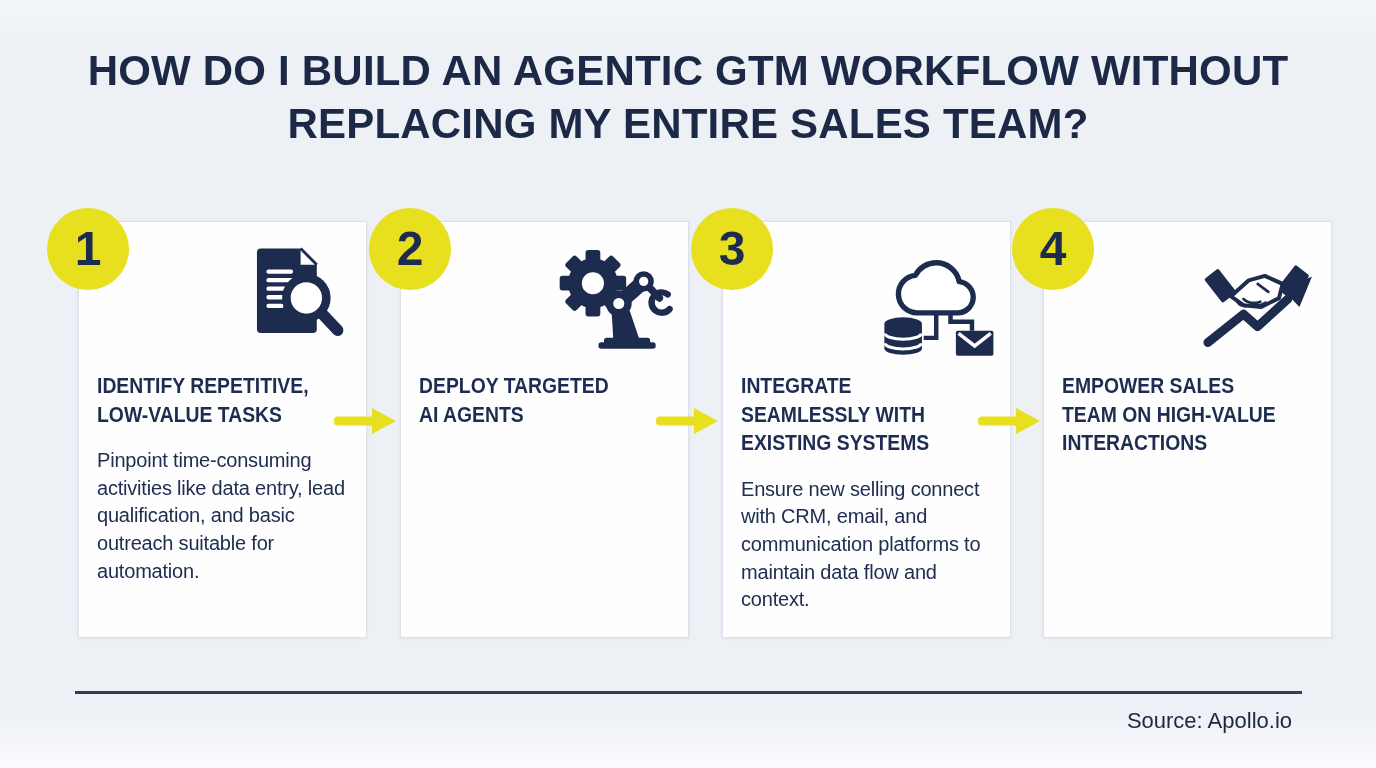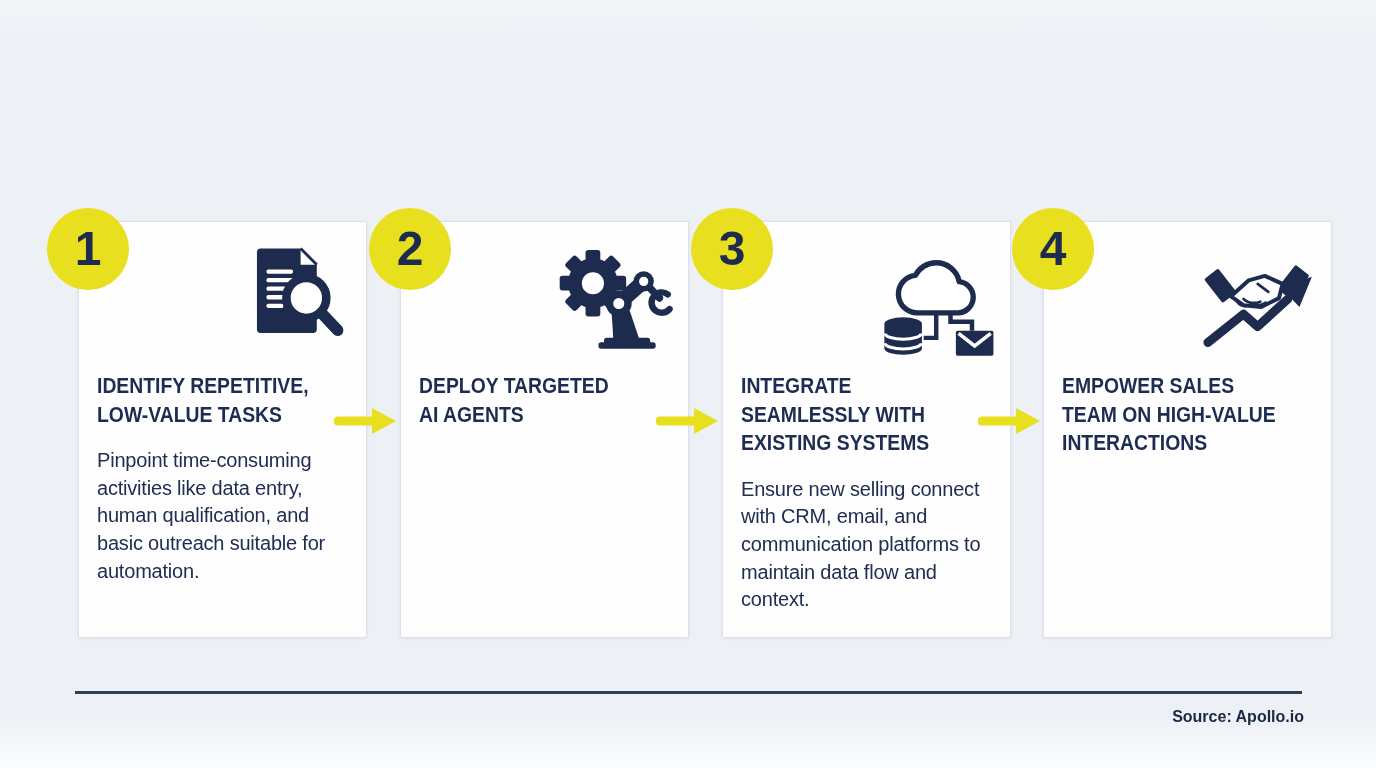--- a/index.html
+++ b/index.html
@@ -93,32 +93,33 @@
     position: absolute;
     left: 75px;
     top: 691px;
     width: 1227px;
     height: 3px;
     background: #303e57;
   }
   .source-line {
     position: absolute;
     top: 708px;
-    right: 72px;
-    font-size: 16px;
+    right: 84px;
+    font-size: 22px;
     color: #1c2740;
-    font-weight: bold;
   }
   svg { display: block; }
 </style>
 </head>
 <body>
 
 <div class="stage">
 
+  <h1 class="main-title">HOW DO I BUILD AN AGENTIC GTM WORKFLOW WITHOUT
+REPLACING MY ENTIRE SALES TEAM?</h1>
 
   <div class="card" style="left:78px">
     <div class="badge">
       <span>1</span>
     </div>
     <div class="icon-wrap">
       <svg width="114" height="110" viewBox="0 0 120 110">
         <path d="M25,4 h42 l17,17 v68 a4,4 0 0 1 -4,4 h-55 a4,4 0 0 1 -4,-4 v-81 a4,4 0 0 1 4,-4 z" fill="#1d2b4f"></path>
         <path d="M67,4 L84,21 L67,21 Z" fill="#ffffff"></path>
         <path d="M67,4 L84,21" stroke="#1d2b4f" stroke-width="3"></path>
@@ -128,21 +129,21 @@
           <rect x="31" y="44" width="26" height="4.5" rx="2"></rect>
           <rect x="31" y="53" width="22" height="4.5" rx="2"></rect>
           <rect x="31" y="62" width="18" height="4.5" rx="2"></rect>
         </g>
         <circle cx="73" cy="56" r="21" fill="#ffffff" stroke="#1d2b4f" stroke-width="9"></circle>
         <line x1="89" y1="72" x2="106" y2="90" stroke="#1d2b4f" stroke-width="12" stroke-linecap="round"></line>
       </svg>
     </div>
     <h2 class="card-title">IDENTIFY REPETITIVE,
 LOW-VALUE TASKS</h2>
-    <p class="card-desc">Pinpoint time-consuming activities like data entry, human qualification, and basic outreach suitable for automation.</p>
+    <p class="card-desc">Pinpoint time-consuming activities like data entry, lead qualification, and basic outreach suitable for automation.</p>
   </div>
 
   <div class="card" style="left:400px">
     <div class="badge">
       <span>2</span>
     </div>
     <div class="icon-wrap">
       <svg width="120" height="112" viewBox="0 0 130 112">
         <g transform="translate(40,40)" fill="#1d2b4f">
           <g>

